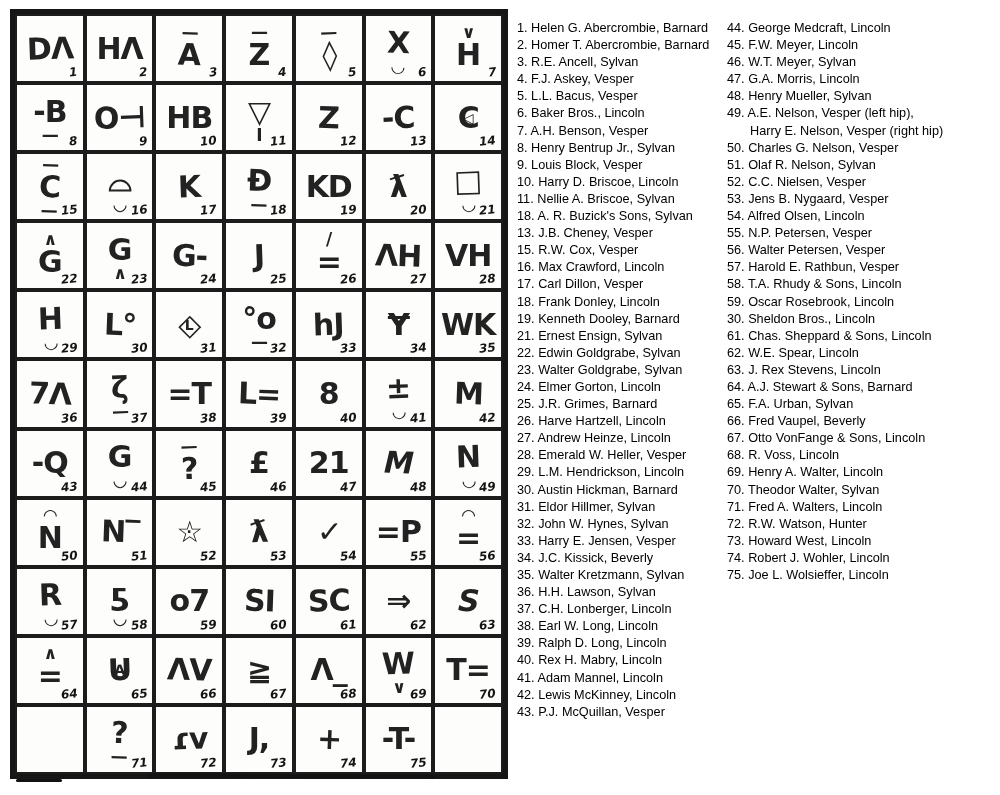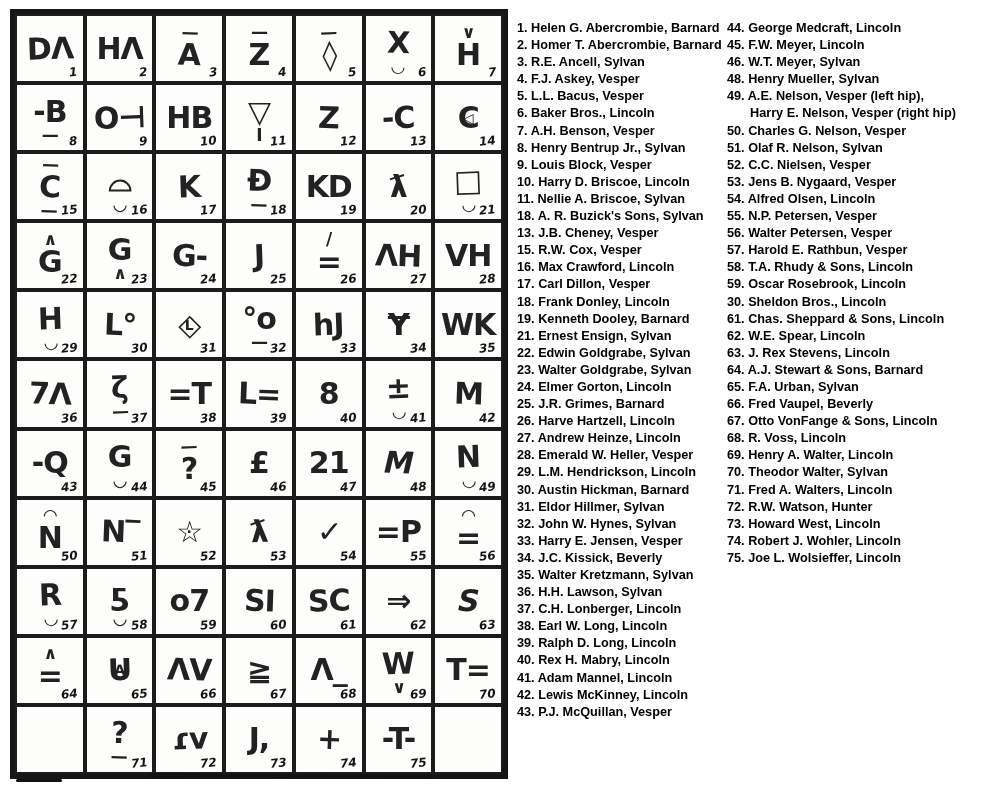--- a/index.html
+++ b/index.html
@@ -20,21 +20,21 @@
   .it .main{font-style:italic;}
   .over,.under{font-size:17px;line-height:10px;letter-spacing:-1px;}
   .over{margin-bottom:2px;}
   .under{margin-top:2px;}
   .overlay{position:absolute;top:50%;left:50%;transform:translate(-50%,-52%);
            font-size:14px;line-height:14px;}
   .num{position:absolute;right:5px;bottom:2px;
        font:italic 700 12px "DejaVu Sans",sans-serif;color:#141414;transform:rotate(-6deg);}
 
   
-  .col{position:absolute;top:20px;font-size:12.7px;font-weight:bold;
+  .col{position:absolute;top:20px;font-size:12.7px;font-weight:normal;
        line-height:17.1px;white-space:nowrap;color:#000;}
   .col1{left:517px;}
   .col2{left:727px;}
   .line{white-space:nowrap;}
   .cont{padding-left:23px;text-align:right;}
 
   
   .artifact{position:absolute;background:#121212;}
   .a1{left:148px;top:774px;width:286px;height:4px;transform:rotate(.3deg);border-radius:2px;}
   .a2{left:16px;top:779px;width:46px;height:3px;border-radius:2px;}
@@ -570,20 +570,21 @@
       <div class="line">39. Ralph D. Long, Lincoln</div>
       <div class="line">40. Rex H. Mabry, Lincoln</div>
       <div class="line">41. Adam Mannel, Lincoln</div>
       <div class="line">42. Lewis McKinney, Lincoln</div>
       <div class="line">43. P.J. McQuillan, Vesper</div>
     </div>
   <div class="col col2">
       <div class="line">44. George Medcraft, Lincoln</div>
       <div class="line">45. F.W. Meyer, Lincoln</div>
       <div class="line">46. W.T. Meyer, Sylvan</div>
+      <div class="line">47. G.A. Morris, Lincoln</div>
       <div class="line">48. Henry Mueller, Sylvan</div>
       <div class="line">49. A.E. Nelson, Vesper (left hip),</div>
       <div class="line cont">Harry E. Nelson, Vesper (right hip)</div>
       <div class="line">50. Charles G. Nelson, Vesper</div>
       <div class="line">51. Olaf R. Nelson, Sylvan</div>
       <div class="line">52. C.C. Nielsen, Vesper</div>
       <div class="line">53. Jens B. Nygaard, Vesper</div>
       <div class="line">54. Alfred Olsen, Lincoln</div>
       <div class="line">55. N.P. Petersen, Vesper</div>
       <div class="line">56. Walter Petersen, Vesper</div>

